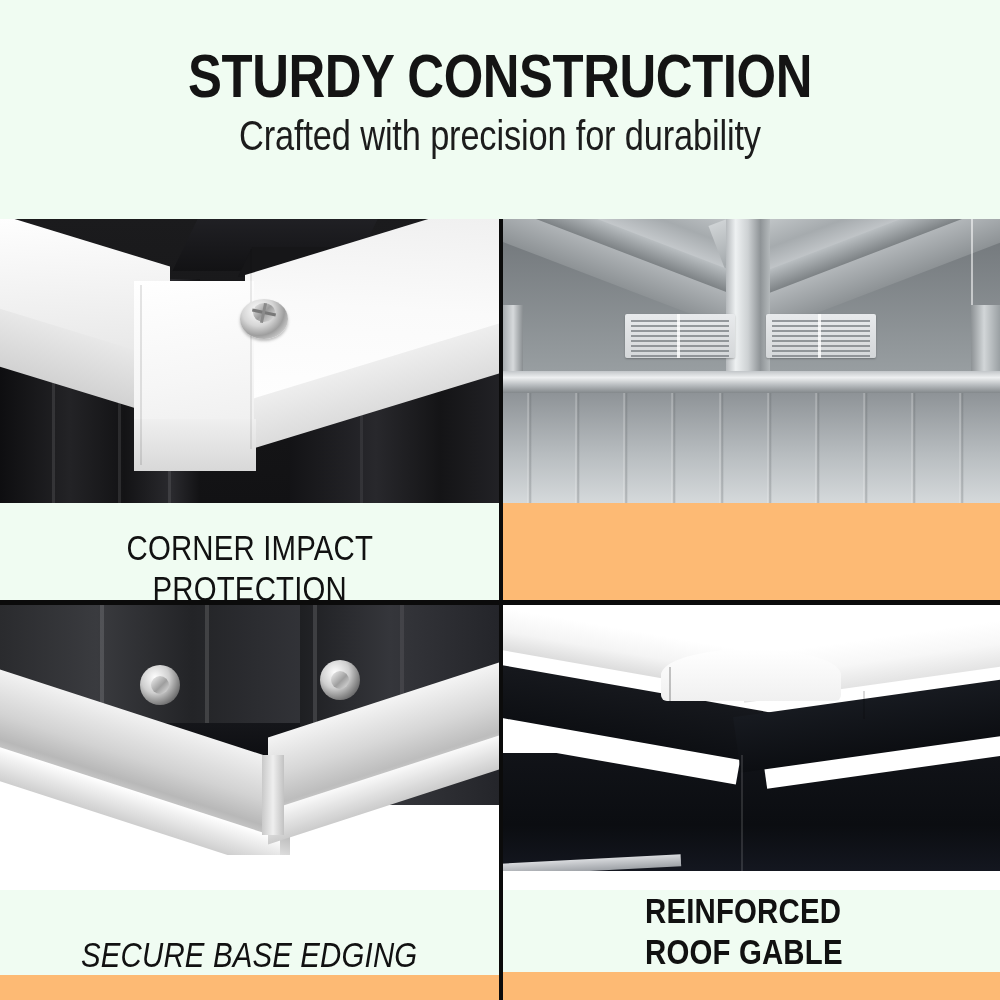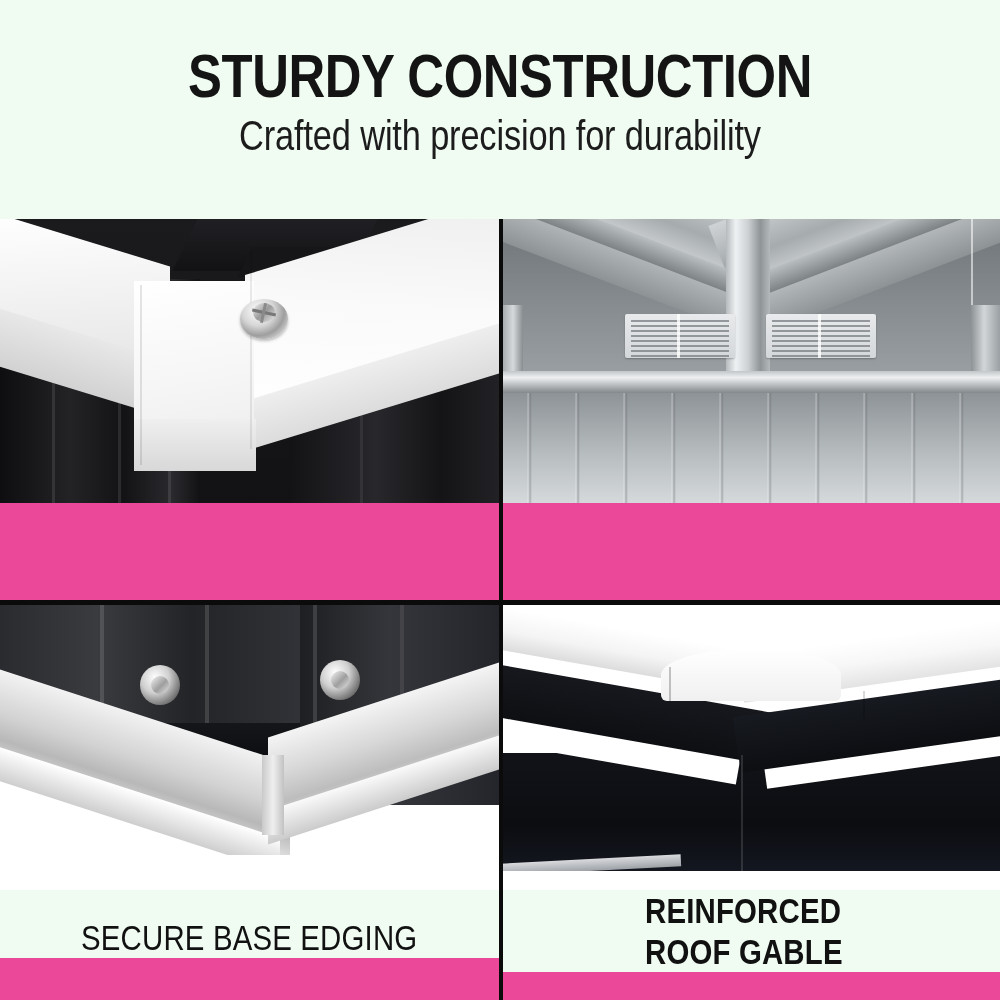--- a/index.html
+++ b/index.html
@@ -11,21 +11,21 @@
     width: 1000px;
     height: 1000px;
     overflow: hidden;
     font-family: "Liberation Sans", sans-serif;
   }
 
   #infographic {
     position: relative;
     width: 1000px;
     height: 1000px;
-    background: #ec4899;
+    background: #fdba74;
     overflow: hidden;
   }
 
   
   .header {
     position: absolute;
     top: 0; left: 0;
     width: 1000px;
     height: 219px;
     background: #F0FCF2;
@@ -96,21 +96,21 @@
     font-family: "Liberation Sans", sans-serif;
     font-weight: normal;
     font-size: 35px;
     line-height: 41px;
     letter-spacing: 0.2px;
     text-align: center;
     box-sizing: border-box;
   }
   .cap-tl { padding-top: 24px; }
   .cap-tr { padding-top: 24px; }
-  .cap-bl { padding-top: 27px; }
+  .cap-bl { padding-top: 44px; font-style: italic; }
   .cap-br { text-align: left; padding-left: 144px; font-weight: bold; }
   .caption span {
     display: inline-block;
     transform: scaleX(0.84);
     transform-origin: center top;
     white-space: nowrap;
   }
   .cap-br span { transform-origin: left top; }
 
   
@@ -468,20 +468,24 @@
         <div class="p1-capR2"></div>
         <div class="p1-capC"></div>
         <div class="p1-capC-edge"></div>
         <div class="p1-seam1"></div>
         <div class="p1-seam2"></div>
         <div class="p1-screw"></div>
         <div class="p1-screw-in"></div>
         <div class="p1-screw-x1"></div>
         <div class="p1-screw-x2"></div>
       </div>
+      <div class="caption cap-tl">
+        <span>CORNER IMPACT</span><br>
+        <span>PROTECTION</span>
+      </div>
     </div>
 
     <div class="cell cell-tr">
       <div class="photo photo-top p2">
         <div class="p2-gableBG"></div>
         <div class="p2-roofL"></div>
         <div class="p2-roofR"></div>
         <div class="p2-roofL2"></div>
         <div class="p2-roofR2"></div>
         <div class="p2-ridge">

